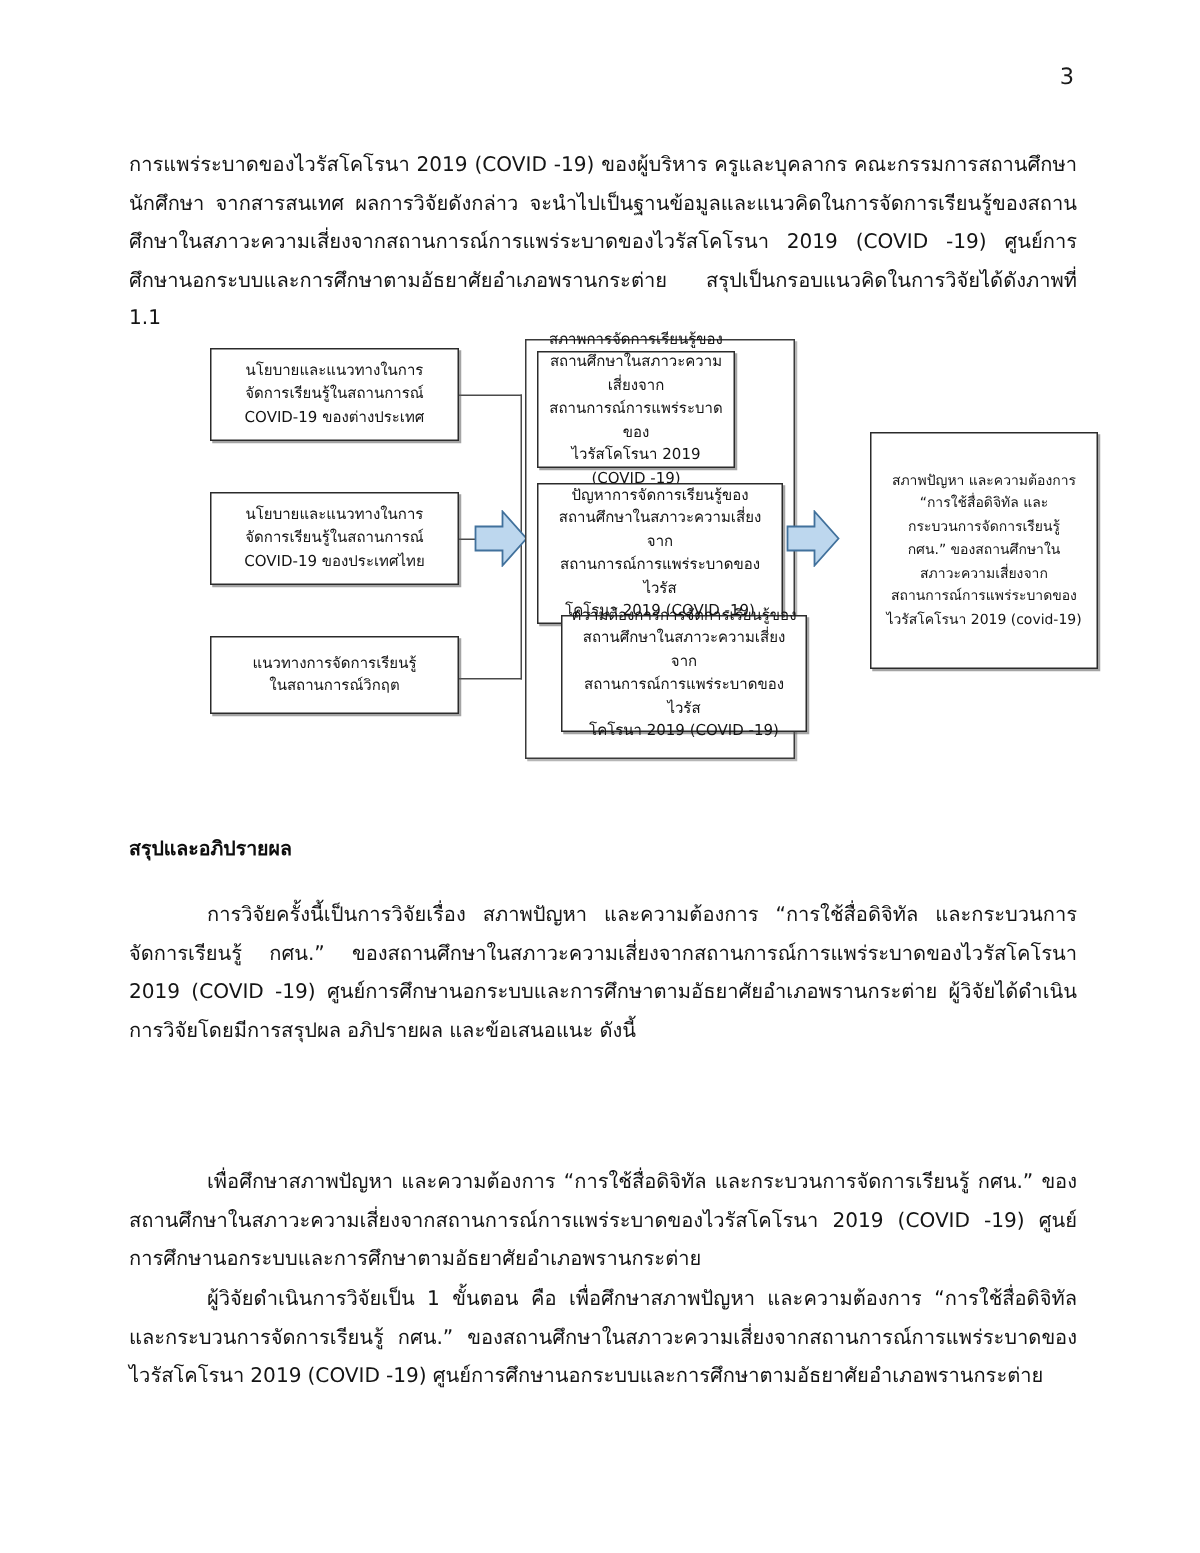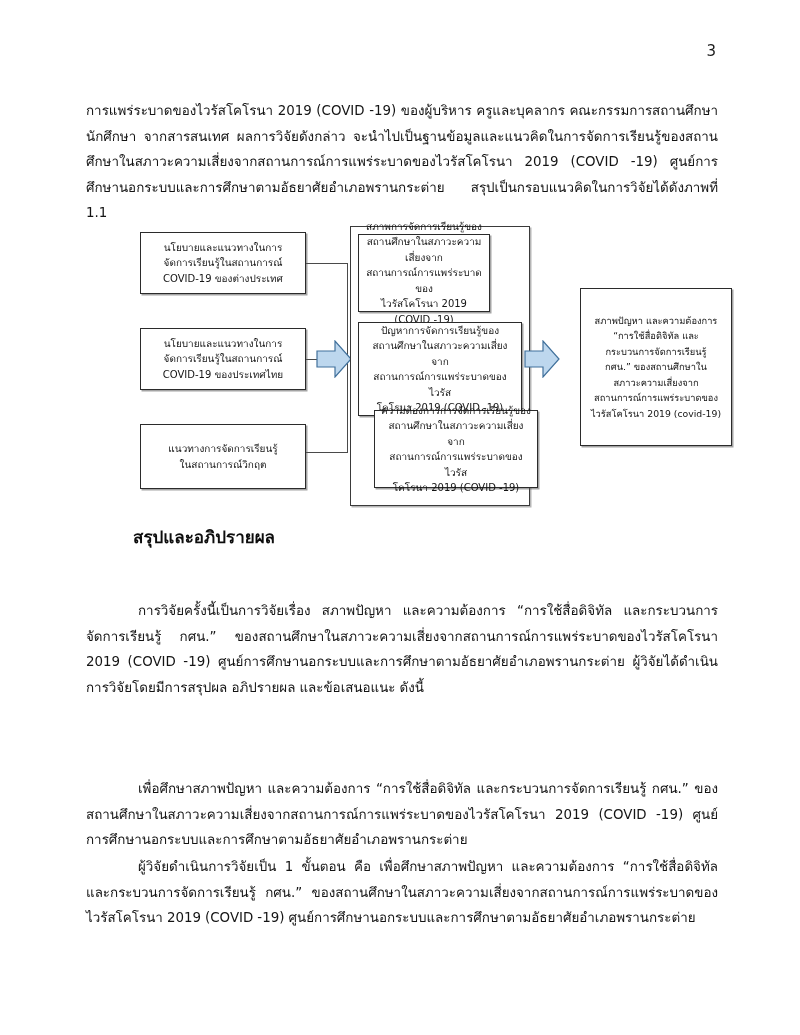--- a/index.html
+++ b/index.html
@@ -41,21 +41,21 @@
 
   .para-top { top: 98px; }
 
   .section-heading {
     position: absolute;
     left: 86px;
     width: 632px;
     font-weight: bold;
     color: #0d0d0d;
   }
-  .h-summary { top: 523px; font-size: 17px; margin-left: 47px; }
+  .h-summary { top: 555px; font-size: 13px; }
   .h-objective { top: 712px; font-size: 14.6px; }
   .h-method { top: 827px; font-size: 14.6px; }
 
   .para-summary { top: 598px; }
   .para-objective { top: 776px; }
   .para-method { top: 854px; }
 
   
   .diagram {
     position: absolute;
@@ -74,21 +74,21 @@
     justify-content: center;
     text-align: center;
     font-size: 10px;
     line-height: 15.5px;
     color: #141414;
     padding: 3px 6px;
     box-shadow: 1.5px 1.5px 0 rgba(90,90,90,0.55);
   }
   .left-1 { left: 140px; top: 14px;  width: 166px; height: 62px; }
   .left-2 { left: 140px; top: 110px; width: 166px; height: 62px; }
-  .left-3 { left: 140px; top: 206px; width: 166px; height: 65px; }
+  .left-3 { left: 140px; top: 206px; width: 166px; height: 52px; }
 
   .mid-wrap {
     position: absolute;
     left: 350px;
     top: 8px;
     width: 180px;
     height: 280px;
     box-sizing: border-box;
     border: 1.3px solid #3a3a3a;
     background: #ffffff;

